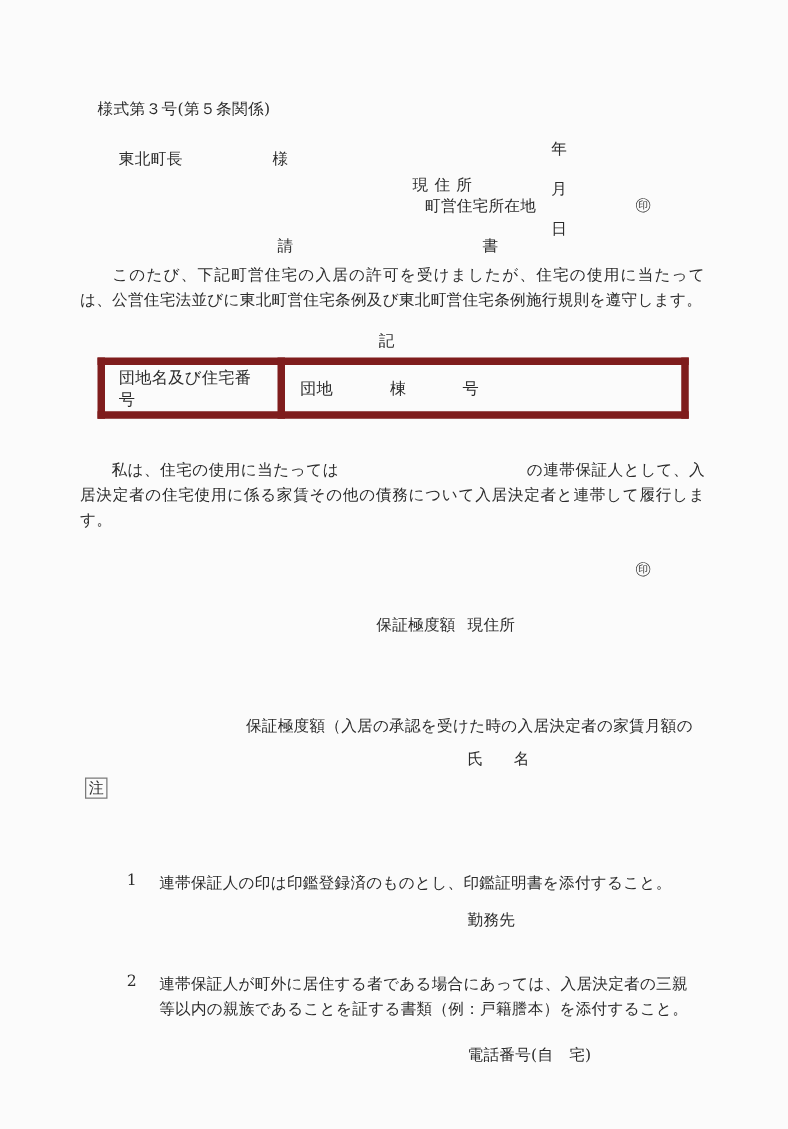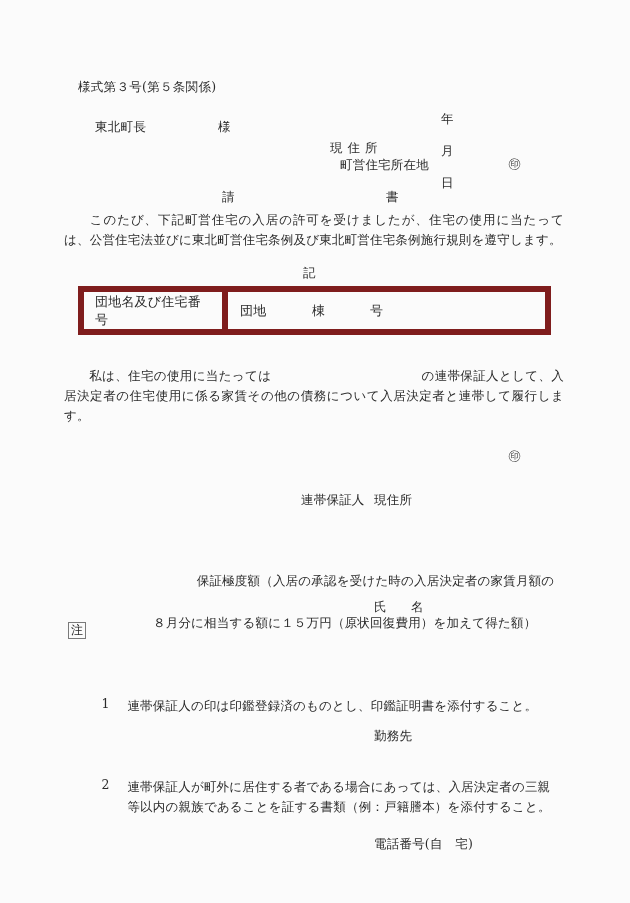--- a/index.html
+++ b/index.html
@@ -160,38 +160,37 @@
     </tr>
   </tbody>
     </table>
 
   <div class="abs t-body" id="guarantor-par" style="white-space:normal;">
     <span class="indent"></span><span>私は、住宅の使用に当たっては</span><span class="blank"></span><span>の連帯保証人として、入居決定者の住宅使用に係る家賃その他の債務について入居決定者と連帯して履行します。</span>
   </div>
 
   <div class="abs t-label" id="guarantor-block">
     <span class="row">
-      <span class="gterm">連帯保証人</span><span>現住所</span>
+      <span class="gterm">保証極度額</span><span>現住所</span>
     </span>
     <span class="row">
       <span class="gterm"></span><span class="sname">氏　名</span>
       <span class="gseal">㊞</span>
     </span>
     <span class="row">
       <span class="gterm"></span><span>勤務先</span>
     </span>
     <span class="row">
       <span class="gterm"></span><span>電話番号(自　宅)</span>
     </span>
     
   </div>
 
   <div class="abs t-body" id="limit-block">
     <span class="row">保証極度額（入居の承認を受けた時の入居決定者の家賃月額の</span>
-    <span class="l2">８月分に相当する額に１５万円（原状回復費用）を加えて得た額）</span>
   </div>
 
   <div class="abs t-note" id="notes">
     <span id="notes-badge">注</span>
     <span id="notes-list">
       <span class="note">
         <span class="num">1</span><span class="ntext">連帯保証人の印は印鑑登録済のものとし、印鑑証明書を添付すること。</span>
       </span>
       <span class="note">
         <span class="num">2</span><span class="ntext">連帯保証人が町外に居住する者である場合にあっては、入居決定者の三親等以内の親族であることを証する書類（例：戸籍謄本）を添付すること。</span>

